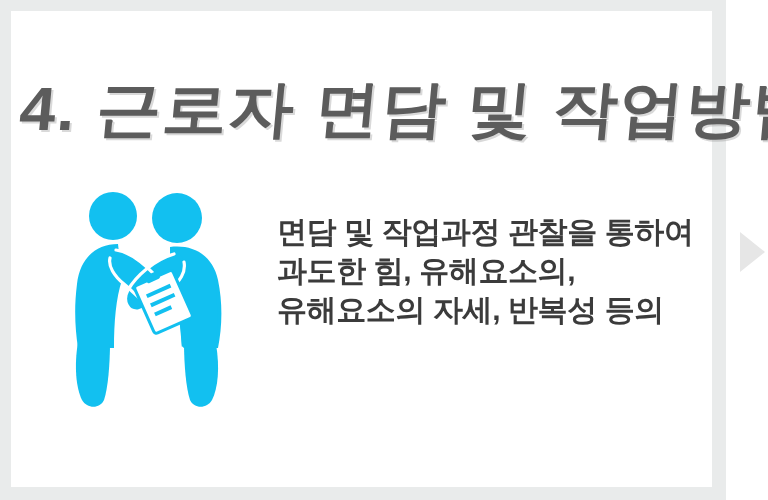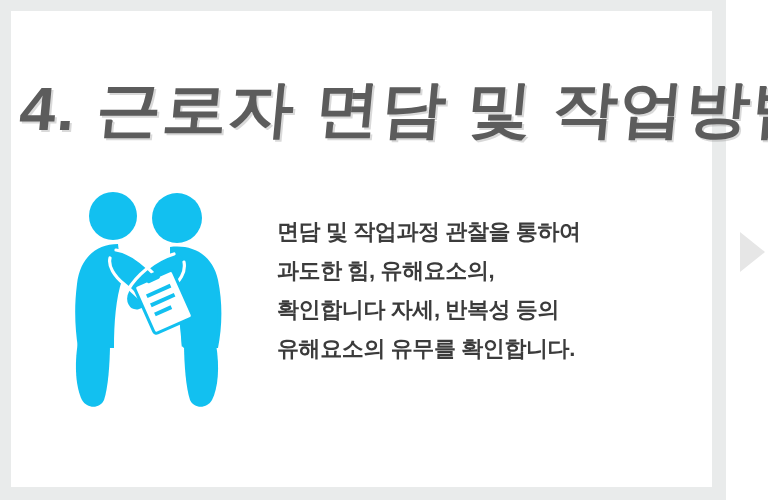--- a/index.html
+++ b/index.html
@@ -65,21 +65,21 @@
   
   #slide-body {
     position: absolute;
     left: 277px;
     top: 212px;
     width: 420px;
   }
   .body-line {
     color: #3b3b3b;
     font-family: "Liberation Sans", "DejaVu Sans", sans-serif;
-    font-size: 22px;
+    font-size: 30px;
     font-weight: 700;
     line-height: 39px;
     letter-spacing: -0.4px;
     white-space: nowrap;
   }
 
   
   #illustration {
     position: absolute;
     left: 66px;
@@ -184,22 +184,21 @@
         <rect x="82" y="96" width="26" height="4" fill="#12c0f0"></rect>
         <rect x="82" y="106" width="26" height="4" fill="#12c0f0"></rect>
         <rect x="82" y="116" width="18" height="4" fill="#12c0f0"></rect>
       </g>
     </svg>
   </div>
 
   <div id="slide-body">
     <div class="body-line">면담 및 작업과정 관찰을 통하여</div>
     <div class="body-line">과도한 힘, 유해요소의,</div>
-    <div class="body-line">확인합니다 자세, 반복성 등의</div>
-    <div class="body-line">유해요소의 유무를 확인합니다.</div>
+    <div class="body-line">유해요소의 자세, 반복성 등의</div>
   </div>
 
   <div id="next-arrow">
     <svg viewBox="0 0 27 42" xmlns="http://www.w3.org/2000/svg" aria-hidden="true">
       <polygon points="1,1 26,21 1,41" fill="#e6e6e6"></polygon>
     </svg>
   </div>
 
 </div>
 

